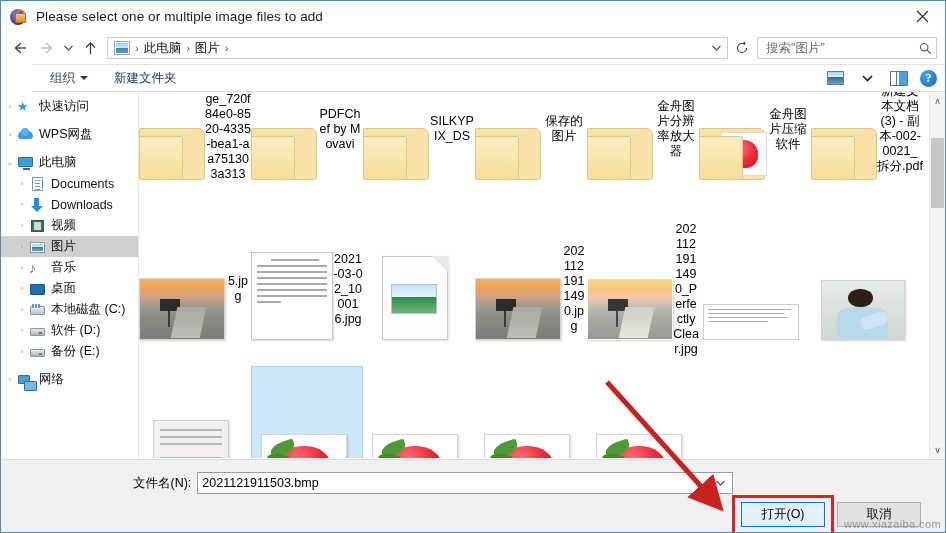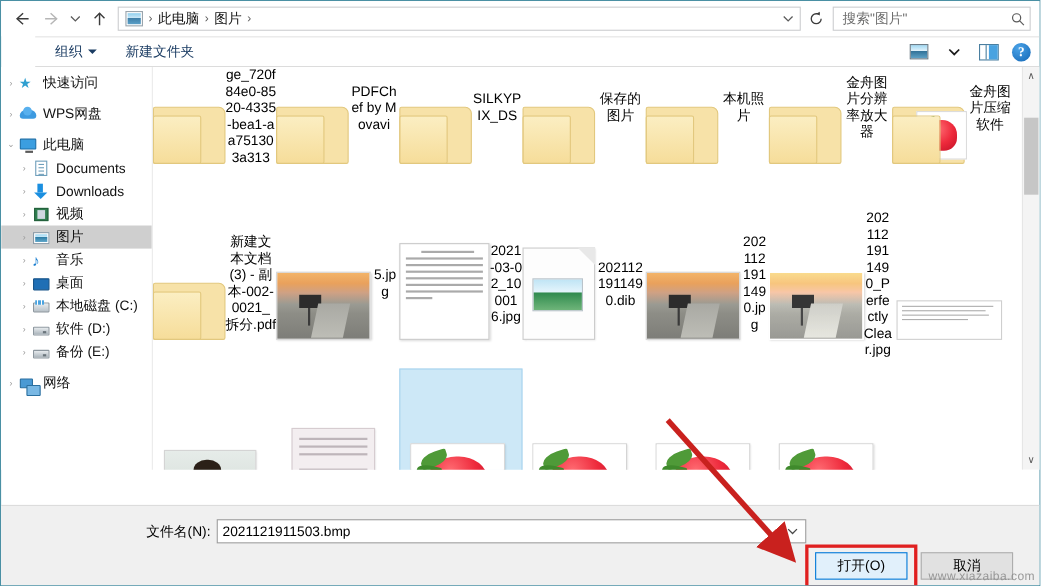--- a/index.html
+++ b/index.html
@@ -388,20 +388,34 @@
   .watermark{
     position:absolute;right:4px;bottom:2px;font-size:11px;color:#8b8b8b;
     font-family:"Liberation Sans",sans-serif;letter-spacing:.4px;opacity:.85;
   }
 </style>
 </head>
 <body>
 
 <div class="dialog">
 
+  <div class="titlebar">
+    <div class="title-icon">
+      <span class="globe"></span>
+        <span class="lock-sh"></span>
+        <span class="lock"></span>
+    </div>
+    <div class="title-text">Please select one or multiple image files to add</div>
+    <div class="win-close">
+      <svg width="13" height="13" viewBox="0 0 13 13">
+        <line x1="1" y1="1" x2="12" y2="12" stroke="#2a2a2a" stroke-width="1.1"></line>
+        <line x1="12" y1="1" x2="1" y2="12" stroke="#2a2a2a" stroke-width="1.1"></line>
+      </svg>
+    </div>
+  </div>
 
   <div class="navbar">
     <div class="nav-btn">
       <svg width="17" height="14" viewBox="0 0 17 14">
         <path d="M9 2 L3.5 7 L9 12" fill="none" stroke="#3c3c3c" stroke-width="1.3"></path>
         <line x1="3.5" y1="7" x2="14" y2="7" stroke="#3c3c3c" stroke-width="1.3"></line>
       </svg>
     </div>
     <div class="nav-btn">
       <svg width="17" height="14" viewBox="0 0 17 14">
@@ -614,29 +628,20 @@
           </div>
           <div class="cap">保存的图片</div>
         </div>
         <div class="cell">
           <div class="thumbwrap">
             <div class="folder">
                 <span class="back"></span>
                 <span class="front"></span>
               </div>
           </div>
-          <div class="cap">本机照片</div>
-        </div>
-        <div class="cell">
-          <div class="thumbwrap">
-            <div class="folder">
-                <span class="back"></span>
-                <span class="front"></span>
-              </div>
-          </div>
           <div class="cap">金舟图片分辨率放大器</div>
         </div>
 
         <div class="cell">
           <div class="thumbwrap">
             <div class="folder">
               <span class="back"></span>
               <span class="inner">
                 <span class="berry" style="width:44px;height:42px;display:block;">
                   <span class="b"></span>
@@ -680,21 +685,20 @@
             </div>
           </div>
           <div class="cap">2021-03-02_100016.jpg</div>
         </div>
         <div class="cell">
           <div class="thumbwrap">
             <div class="dibfile">
                 <span class="mini"></span>
               </div>
           </div>
-          <div class="cap">2021121911490.dib</div>
         </div>
         <div class="cell">
           <div class="thumbwrap">
             <div class="photo road">
                 <span class="sign"></span>
               </div>
           </div>
           <div class="cap">2021121911490.jpg</div>
         </div>
         <div class="cell">

